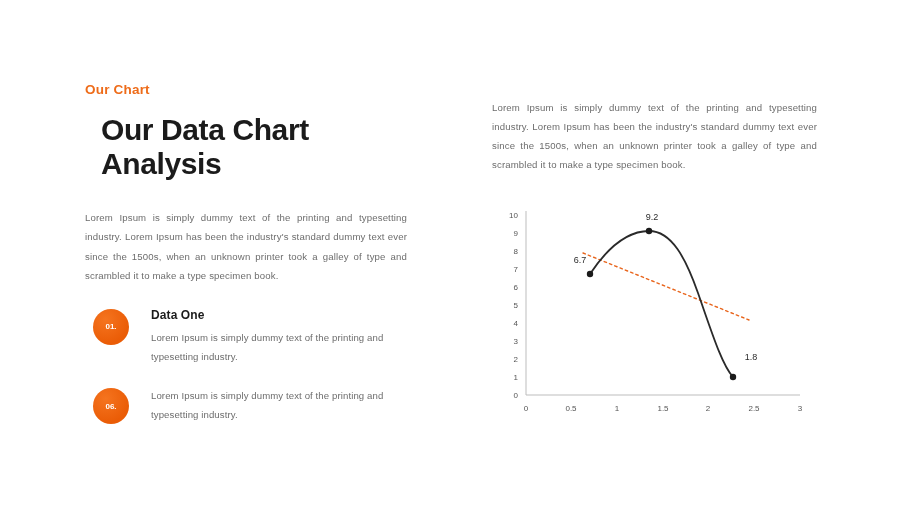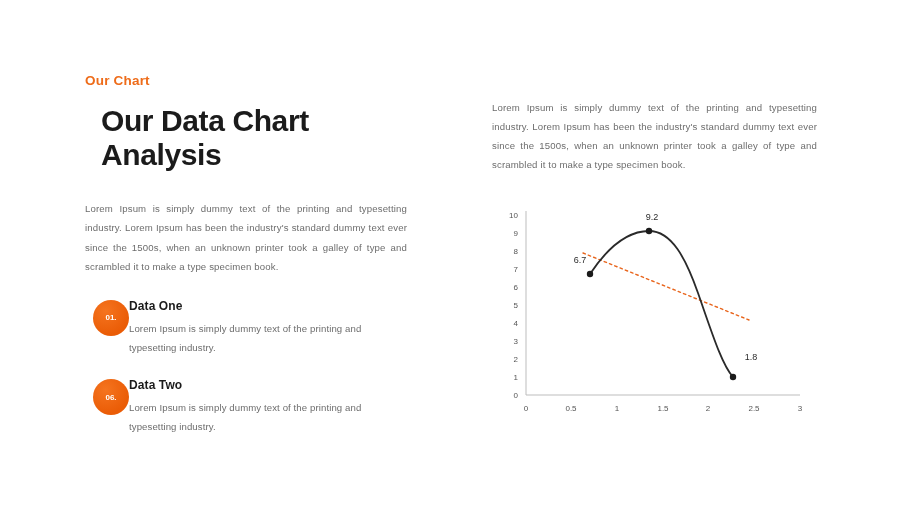--- a/index.html
+++ b/index.html
@@ -12,21 +12,21 @@
   .slide {
     position: relative;
     width: 900px; height: 506px;
     background: #ffffff;
     overflow: hidden;
   }
 
   
   .left-col {
     position: absolute;
-    left: 85px; top: 73px;
+    left: 85px; top: 82px;
     width: 330px;
   }
   .eyebrow {
     color: #ee6c1a;
     font-size: 13.5px;
     font-weight: 700;
     letter-spacing: 0.2px;
     margin: 0 0 14px 0;
   }
   .title {
@@ -65,20 +65,21 @@
     color: #ffffff;
     font-size: 8px;
     font-weight: 700;
     display: flex;
     align-items: center;
     justify-content: center;
     margin-top: 2px;
     margin-left: 8px;
   }
   .data-body {
+    margin-left: 22px;
     padding-top: 1px;
   }
   .data-title {
     color: #1b1b1b;
     font-size: 12px;
     font-weight: 700;
     margin: 0 0 7px 0;
     letter-spacing: 0.1px;
   }
   .data-desc {
@@ -136,21 +137,20 @@
       <div class="data-item">
         <div class="badge">01.</div>
         <div class="data-body">
           <div class="data-title">Data One</div>
           <div class="data-desc">Lorem Ipsum is simply dummy text of the printing and typesetting industry.</div>
         </div>
       </div>
       <div class="data-item">
         <div class="badge">06.</div>
         <div class="data-body">
-          <div class="data-title">Data Two</div>
           <div class="data-desc">Lorem Ipsum is simply dummy text of the printing and typesetting industry.</div>
         </div>
       </div>
     </div>
   </div>
 
   <div class="right-col">
     <p class="right-text">Lorem Ipsum is simply dummy text of the printing and typesetting industry.  Lorem Ipsum has been the industry's standard dummy text ever since the 1500s,  when an unknown printer took a galley of type and scrambled it to make a type specimen book.</p>
   </div>
 

